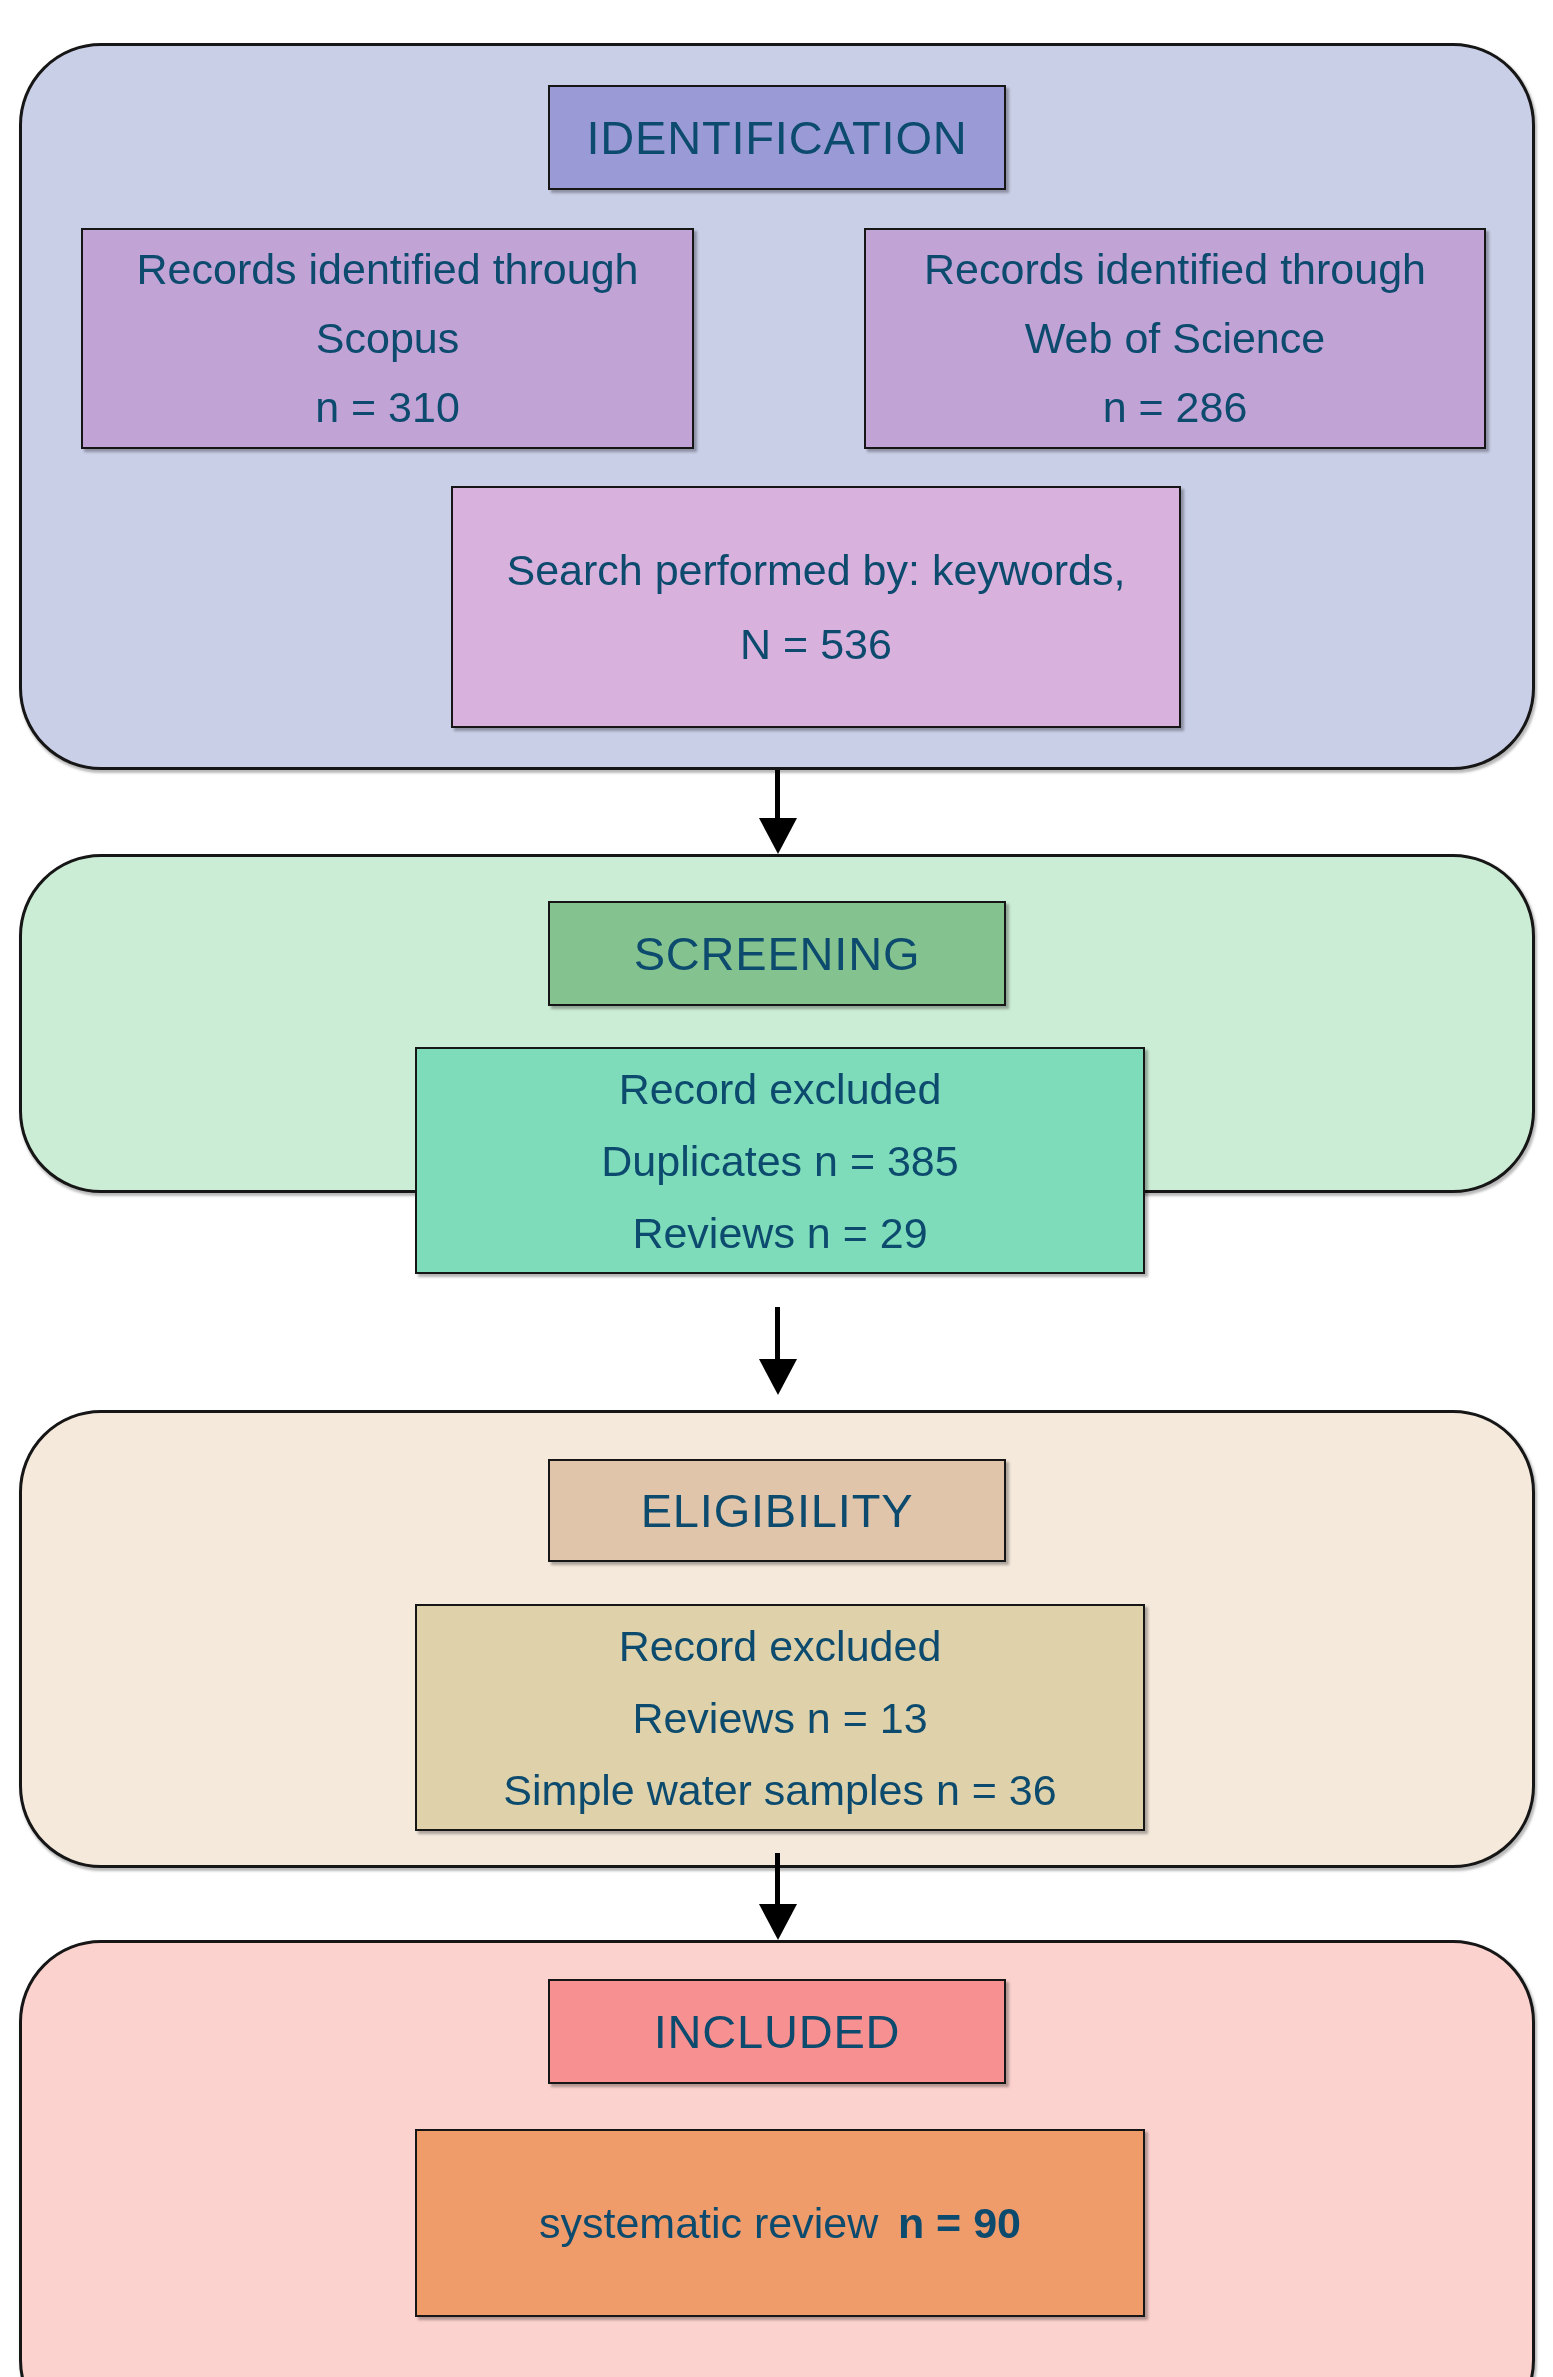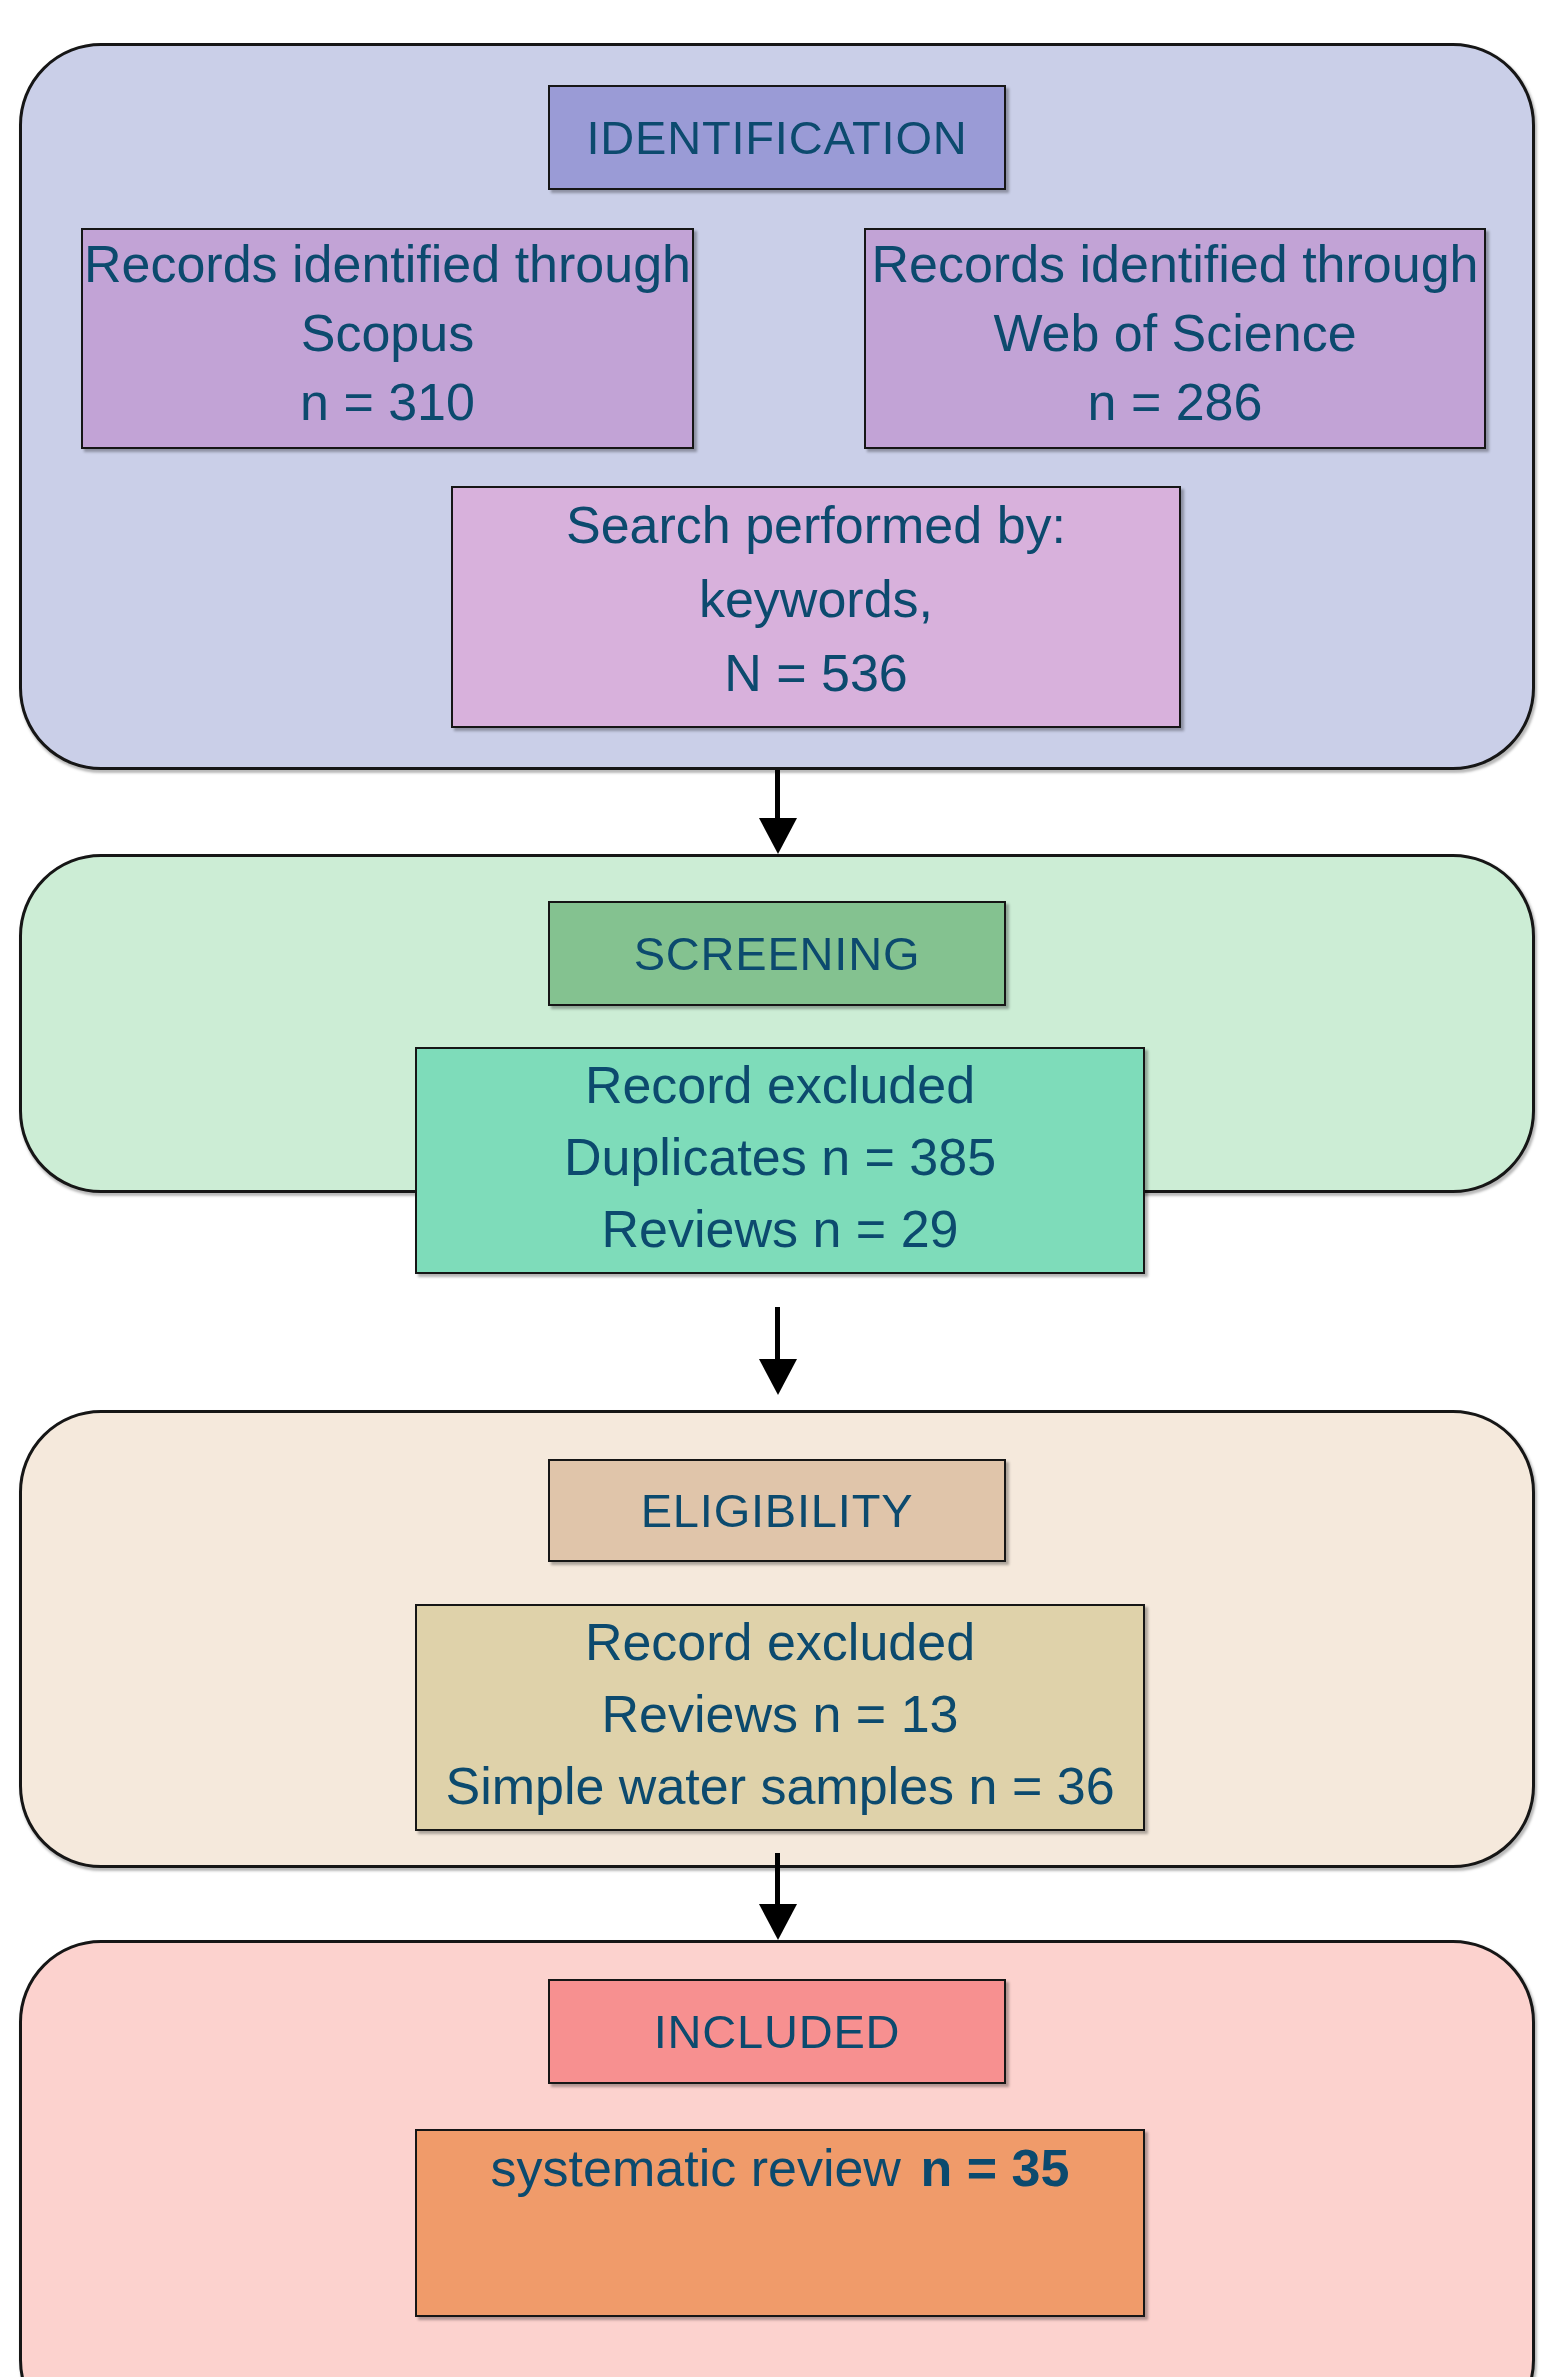--- a/index.html
+++ b/index.html
@@ -36,23 +36,23 @@
   }
   .stage-1 .stage-title{top:39px;}
   .stage-2 .stage-title{top:44px;}
   .stage-3 .stage-title{top:46px;height:103px;}
   .stage-4 .stage-title{top:36px;}
 
   .box{
     position:absolute;
     border:2.5px solid #161616;
     box-sizing:border-box;
-    display:flex;flex-direction:column;align-items:center;justify-content:flex-start;
+    display:flex;flex-direction:column;align-items:center;justify-content:center;
     text-align:center;
-    font-size:52px;
+    font-size:43px;
     line-height:69px;
     box-shadow:2.5px 2.5px 2.5px rgba(0,0,0,0.3);
   }
   .box-scopus{left:59px;top:182px;width:613px;height:221px;}
   .box-wos{left:842px;top:182px;width:622px;height:221px;}
   .box-search{left:393px;top:440px;width:730px;height:242px;line-height:74px;}
   .box-screen-excluded{left:393px;top:190px;width:730px;height:227px;line-height:72px;}
   .box-elig-excluded{left:393px;top:191px;width:730px;height:227px;line-height:72px;}
   .box-included-studies{left:393px;top:186px;width:730px;height:188px;line-height:74px;}
 
@@ -135,19 +135,19 @@
   <div class="flow-arrow arrow-3">
     <div class="shaft"></div>
     <div class="head"></div>
   </div>
 
   <section class="stage stage-4" style="background-color: rgb(252, 210, 206);">
     <div class="stage-title" style="background-color: rgb(247, 144, 144);">INCLUDED</div>
 
     <div class="box box-included-studies" style="background-color: rgb(240, 155, 106);">
       <div class="line">
-        <span>systematic review</span><span class="bold-n">n = 35</span>
+        <span>systematic review</span><span class="bold-n">n = 90</span>
       </div>
     </div>
   </section>
 
 </div>
 
 
 </body></html>

